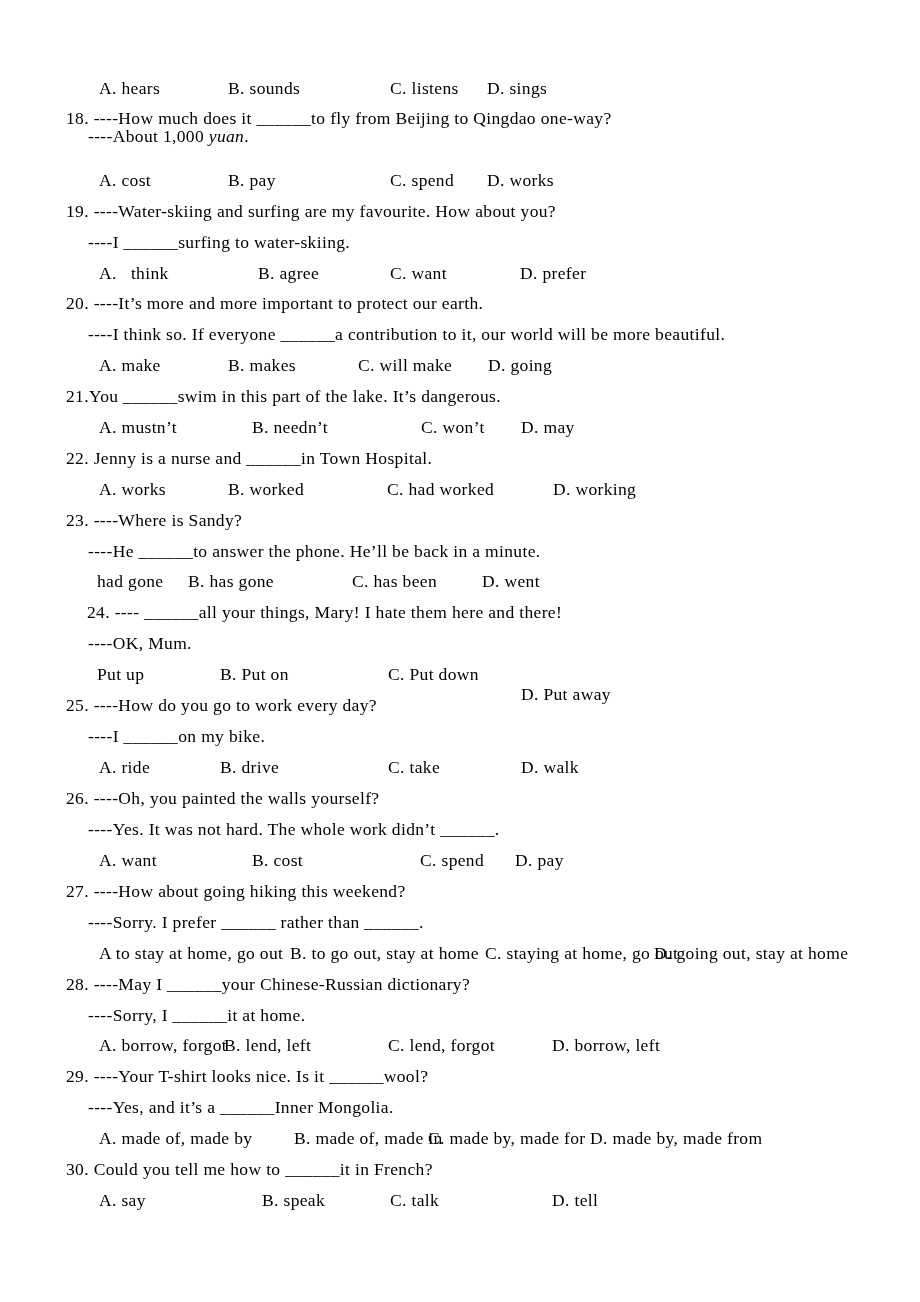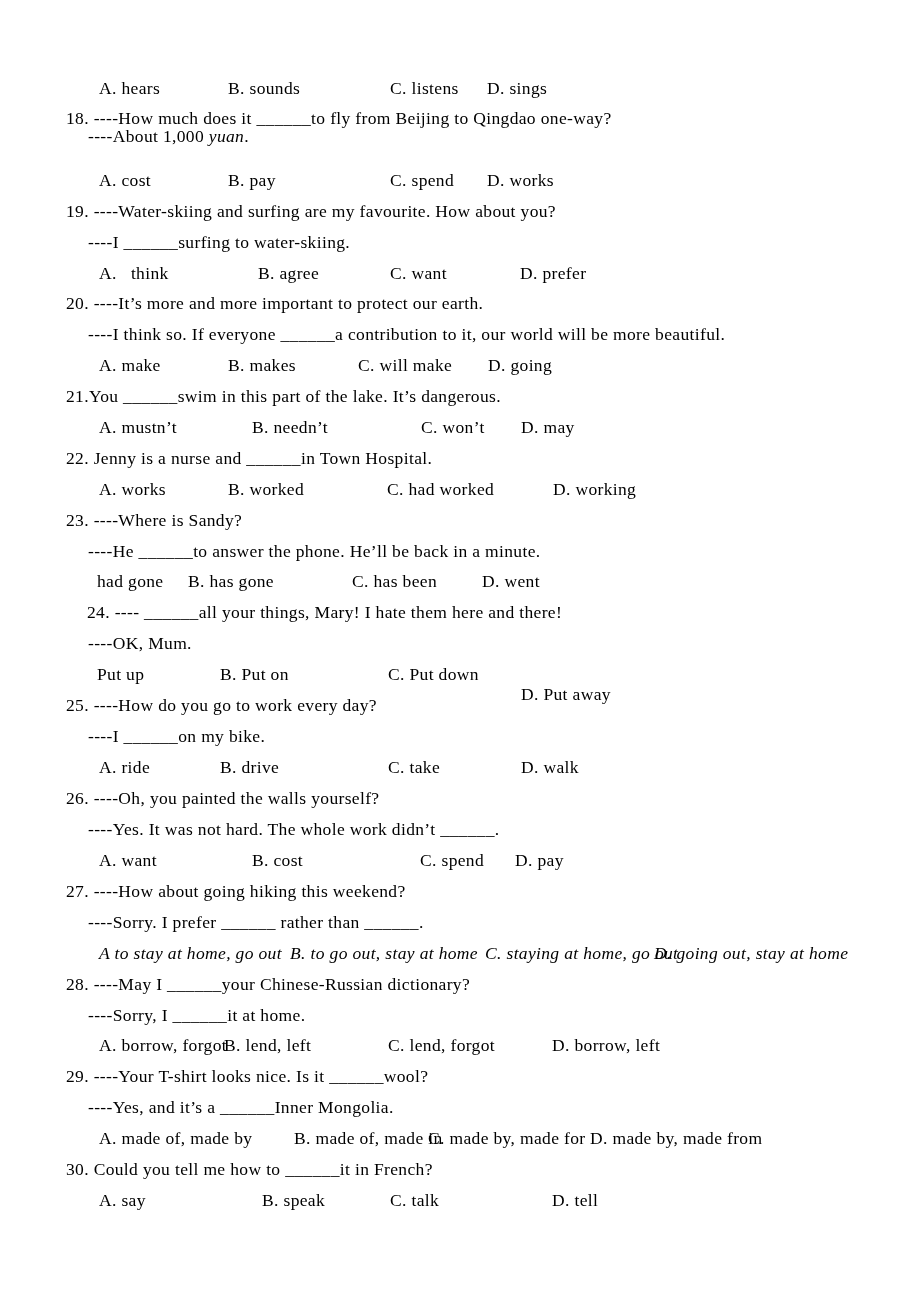--- a/index.html
+++ b/index.html
@@ -122,21 +122,21 @@
       <div class="line" style="top: 788px; left: 66px;">26. ----Oh, you painted the walls yourself?</div>
       <div class="line" style="top: 819px; left: 88px;">----Yes. It was not hard. The whole work didn’t ______.</div>
       <div class="optrow" style="top: 850px;">
         <span class="opt" style="left: 99px;">A. want</span>
         <span class="opt" style="left: 252px;">B. cost</span>
         <span class="opt" style="left: 420px;">C. spend</span>
         <span class="opt" style="left: 515px;">D. pay</span>
       </div>
       <div class="line" style="top: 881px; left: 66px;">27. ----How about going hiking this weekend?</div>
       <div class="line" style="top: 912px; left: 88px;">----Sorry. I prefer ______ rather than ______.</div>
-      <div class="optrow" style="top: 943px; font-style: italic;">
+      <div class="optrow" style="top: 943px;">
         <span class="opt" style="left: 99px;">A to stay at home, go out</span>
         <span class="opt" style="left: 290px;">B. to go out, stay at home</span>
         <span class="opt" style="left: 485px;">C. staying at home, go out</span>
         <span class="opt" style="left: 654px;">D. going out, stay at home</span>
       </div>
       <div class="line" style="top: 974px; left: 66px;">28. ----May I ______your Chinese-Russian dictionary?</div>
       <div class="line" style="top: 1005px; left: 88px;">----Sorry, I ______it at home.</div>
       <div class="optrow" style="top: 1035px;">
         <span class="opt" style="left: 99px;">A. borrow, forgot</span>
         <span class="opt" style="left: 224px;">B. lend, left</span>

